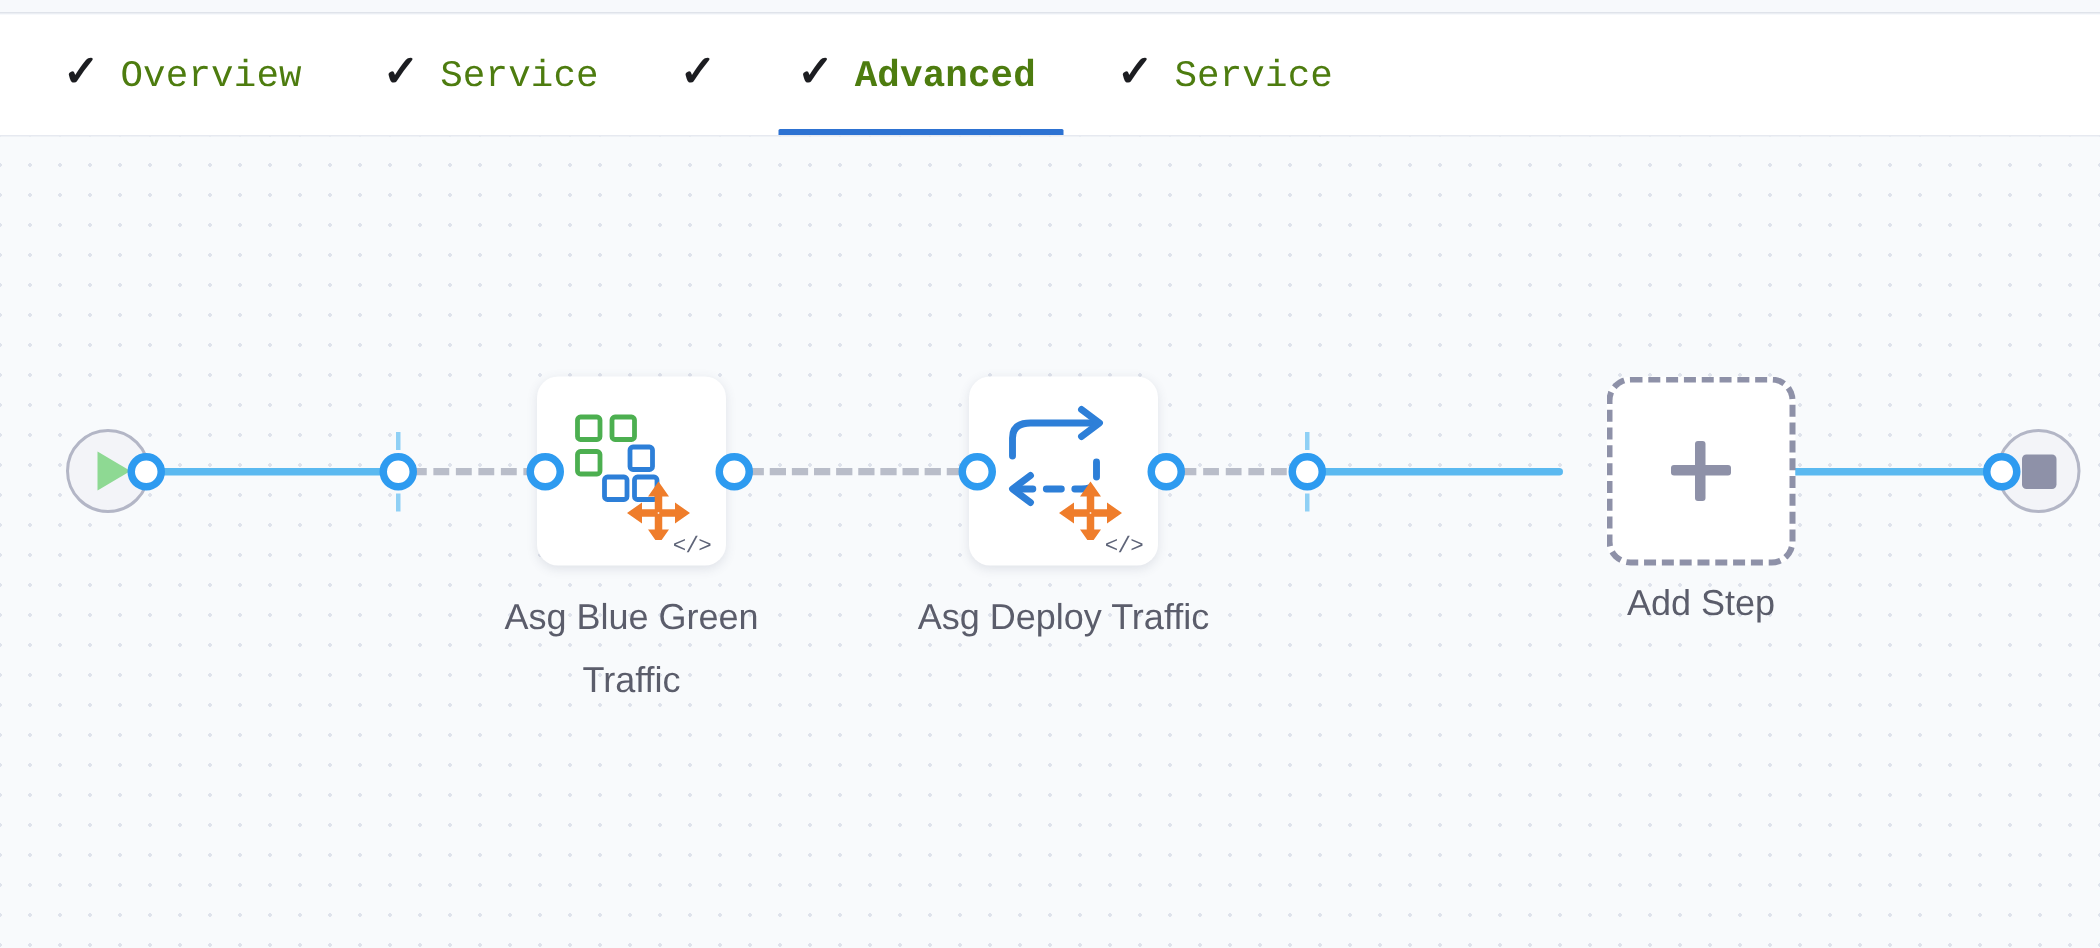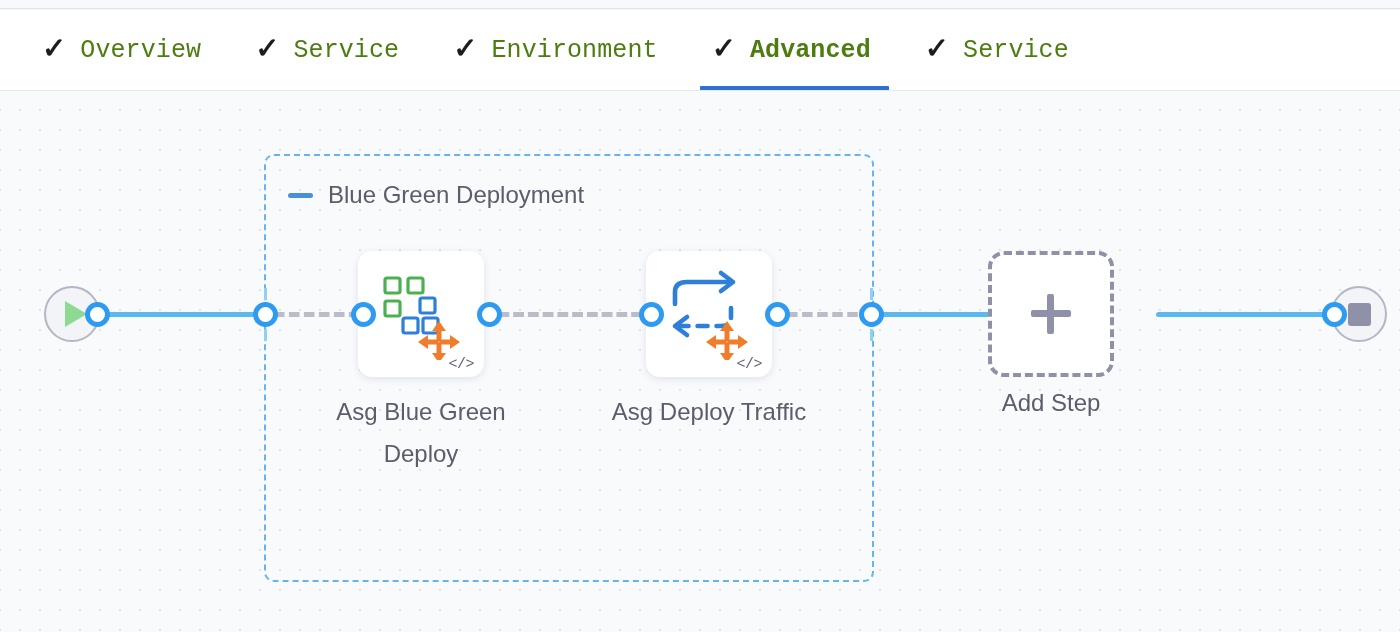--- a/index.html
+++ b/index.html
@@ -274,21 +274,20 @@
     <div class="tab">
       <span class="check">✓</span>
       <span class="tlabel">Overview</span>
     </div>
     <div class="tab">
       <span class="check">✓</span>
       <span class="tlabel">Service</span>
     </div>
     <div class="tab">
       <span class="check">✓</span>
-      <span class="tlabel">Environment</span>
     </div>
     <div class="tab active">
       <span class="check">✓</span>
       <span class="tlabel">Advanced</span>
     </div>
     <div class="tab">
       <span class="check">✓</span>
       <span class="tlabel">Service</span>
     </div>
   </div>
@@ -301,26 +300,20 @@
       <div class="line dashed" style="left:482px; top:221px; width:176px;"></div>
       <div class="line dashed" style="left:770px; top:221px; width:112px;"></div>
       <div class="line solid" style="left:876px; top:221px; width:166px;"></div>
       <div class="line solid" style="left:1156px;top:221px; width:180px;"></div>
 
       <div class="terminal" style="left:44px; top:195px;">
         <div class="play-tri"></div>
       </div>
       <div class="ring" style="left:85px; top:211px;"></div>
 
-      <div class="group-box">
-        <div class="group-header">
-          <span class="collapse-icon"></span>
-          <span class="group-title">Blue Green Deployment</span>
-        </div>
-      </div>
 
       <div class="ring" style="left:253px; top:211px;">
         <span class="tick-v up"></span>
         <span class="tick-v down"></span>
       </div>
       <div class="ring" style="left:351px; top:211px;"></div>
 
       <div class="step" style="left:358px; top:160px;">
         <div class="step-card">
           <div class="icon-wrap">
@@ -337,21 +330,21 @@
               <g fill="#ef7d2b" transform="translate(48,52)">
                 <path d="M16 1 L23 11 L18.5 11 L18.5 21.5 L13.5 21.5 L13.5 11 L9 11 Z"></path>
                 <path d="M16 43 L9 33 L13.5 33 L13.5 22.5 L18.5 22.5 L18.5 33 L23 33 Z"></path>
                 <path d="M-5 22 L5 15 L5 19.5 L15.5 19.5 L15.5 24.5 L5 24.5 L5 29 Z"></path>
                 <path d="M37 22 L27 29 L27 24.5 L16.5 24.5 L16.5 19.5 L27 19.5 L27 15 Z"></path>
               </g>
             </svg>
           </div>
           <span class="code-badge">&lt;/&gt;</span>
         </div>
-        <div class="step-label">Asg Blue Green Deploy</div>
+        <div class="step-label">Asg Blue Green Traffic</div>
       </div>
 
       <div class="ring" style="left:477px; top:211px;"></div>
       <div class="ring" style="left:639px; top:211px;"></div>
 
       <div class="step" style="left:646px; top:160px;">
         <div class="step-card">
           <div class="icon-wrap">
             <svg width="92" height="92" viewBox="0 0 92 92" aria-hidden="true">
 
@@ -373,21 +366,21 @@
         <div class="step-label">Asg Deploy Traffic</div>
       </div>
 
       <div class="ring" style="left:765px; top:211px;"></div>
 
       <div class="ring" style="left:859px; top:211px;">
         <span class="tick-v up"></span>
         <span class="tick-v down"></span>
       </div>
 
-      <div class="add-step" style="left:988px; top:160px;">
+      <div class="add-step" style="left:1071px; top:160px;">
         <div class="add-box">
           <span class="plus"></span>
         </div>
         <div class="add-label">Add Step</div>
       </div>
 
       <div class="ring" style="left:1322px; top:211px;"></div>
       <div class="terminal" style="left:1331px; top:195px;">
         <div class="stop-sq"></div>
       </div>

